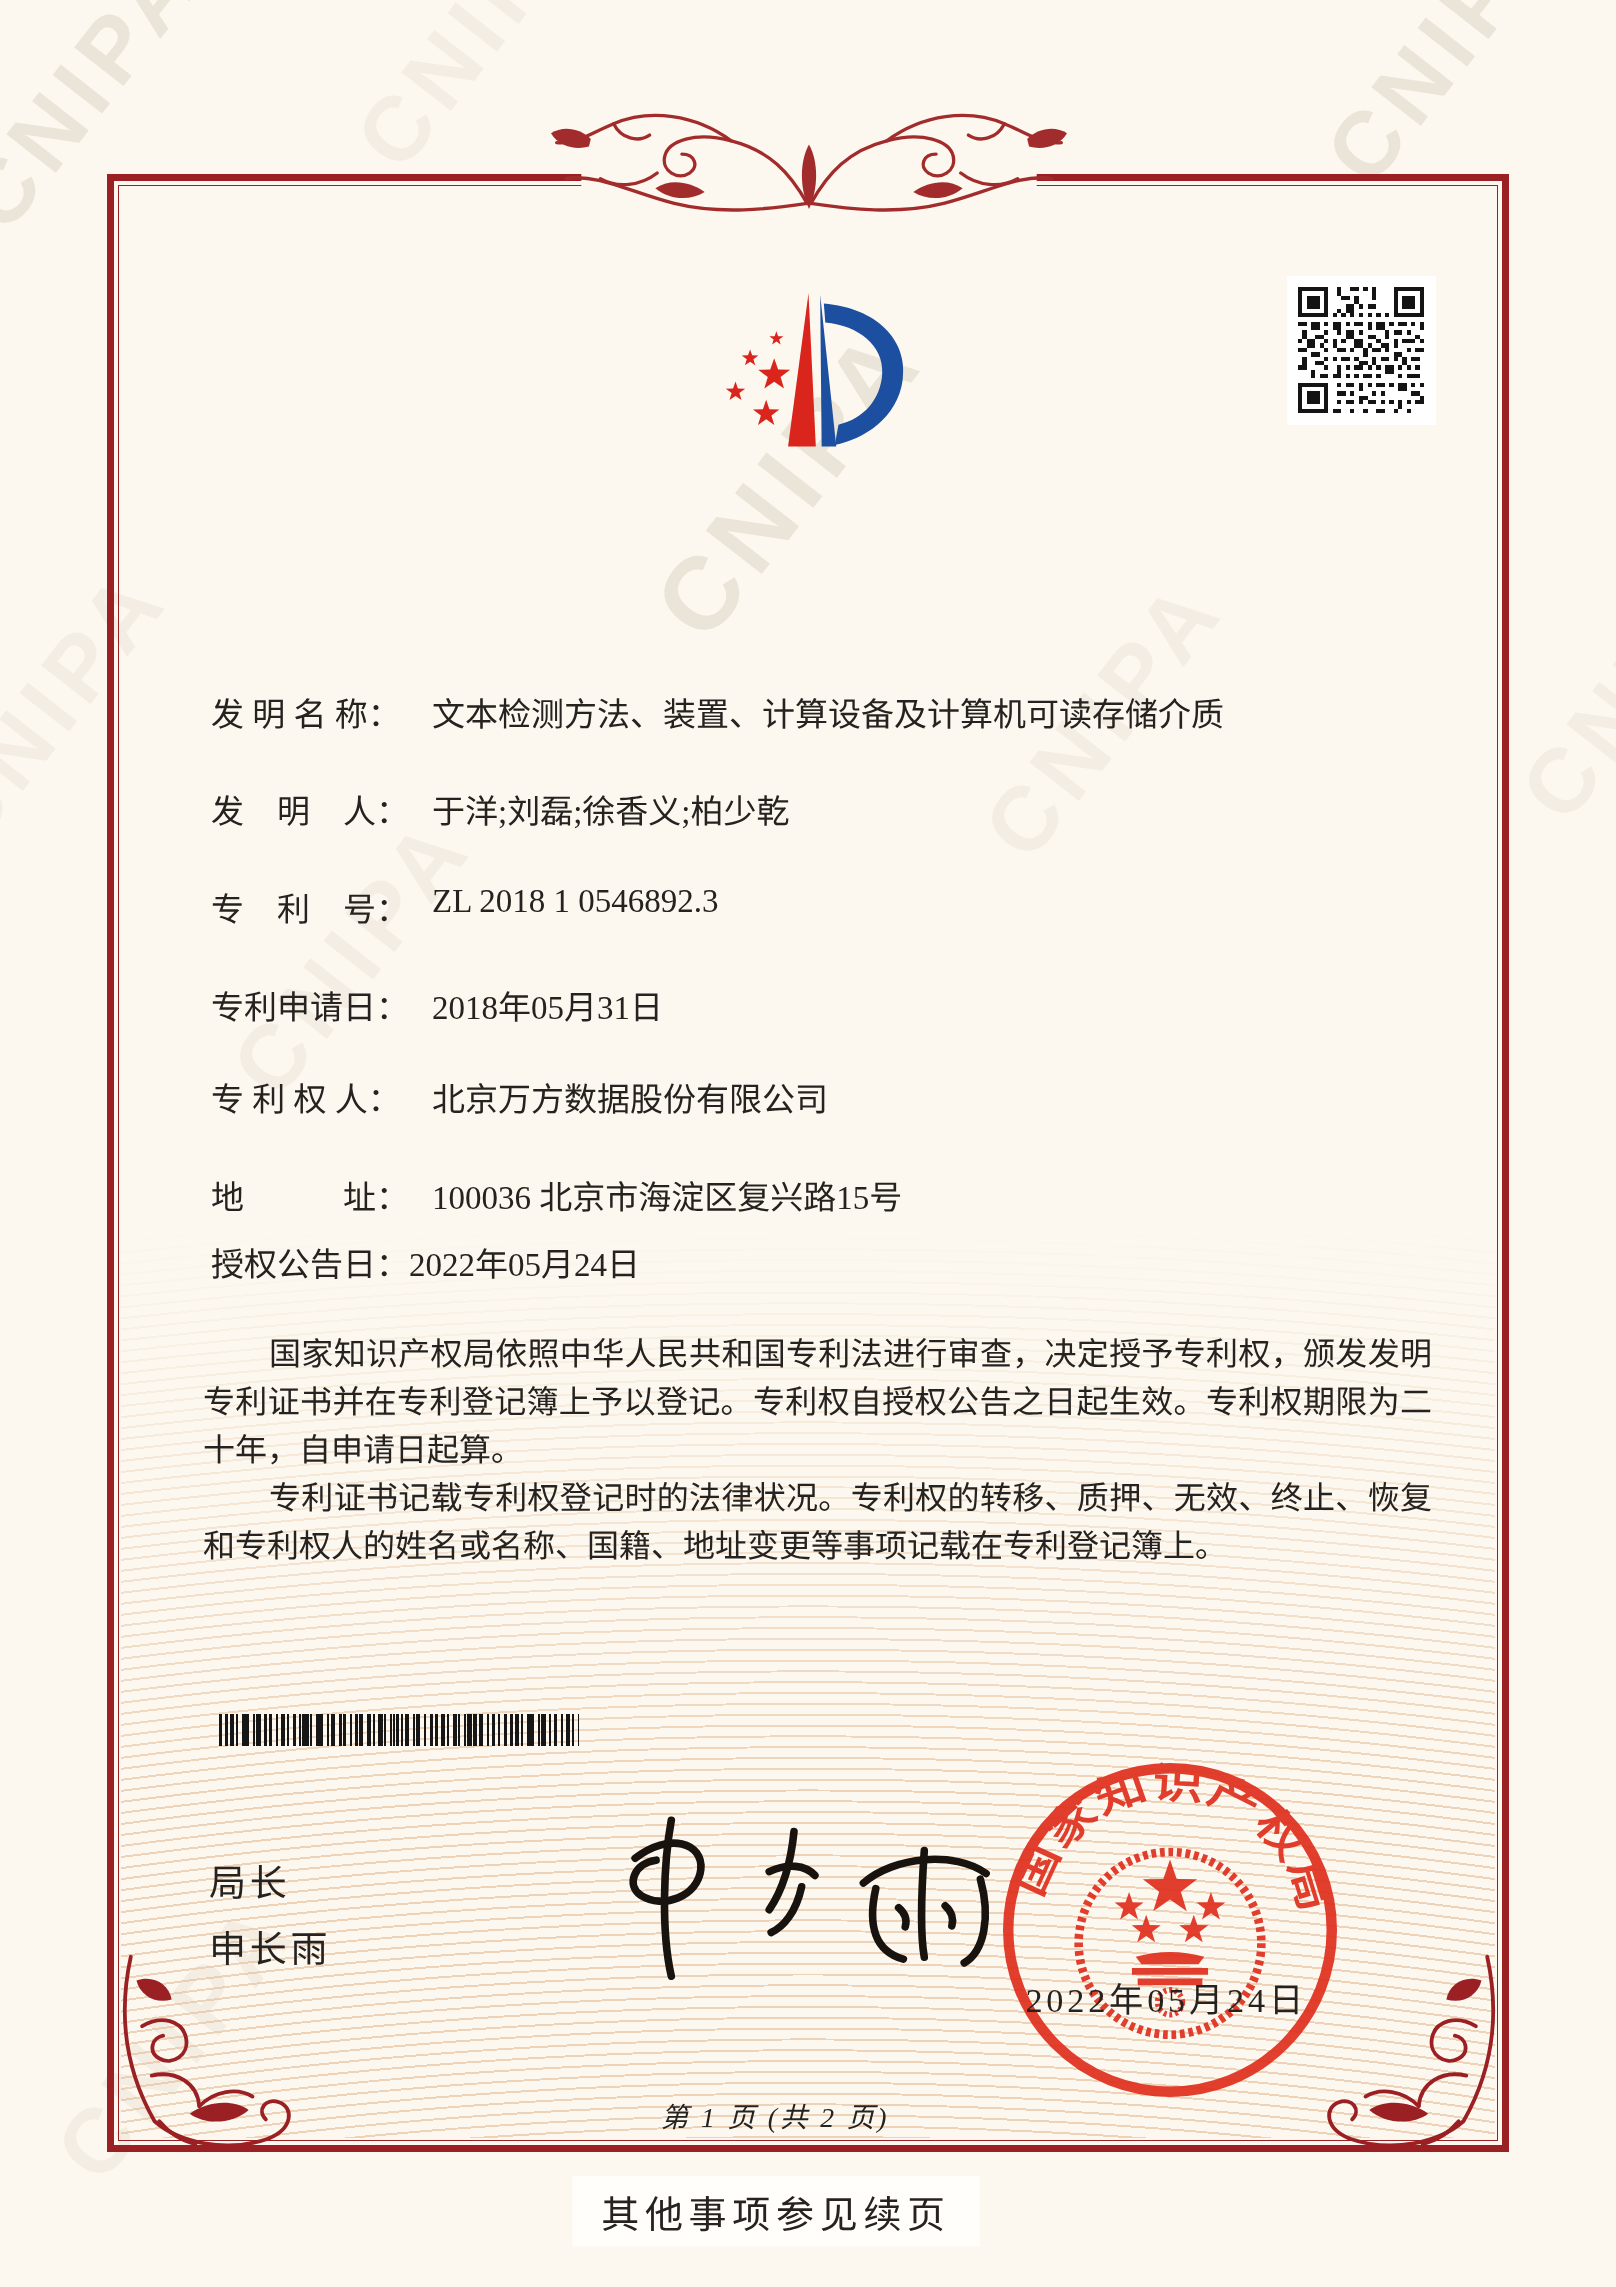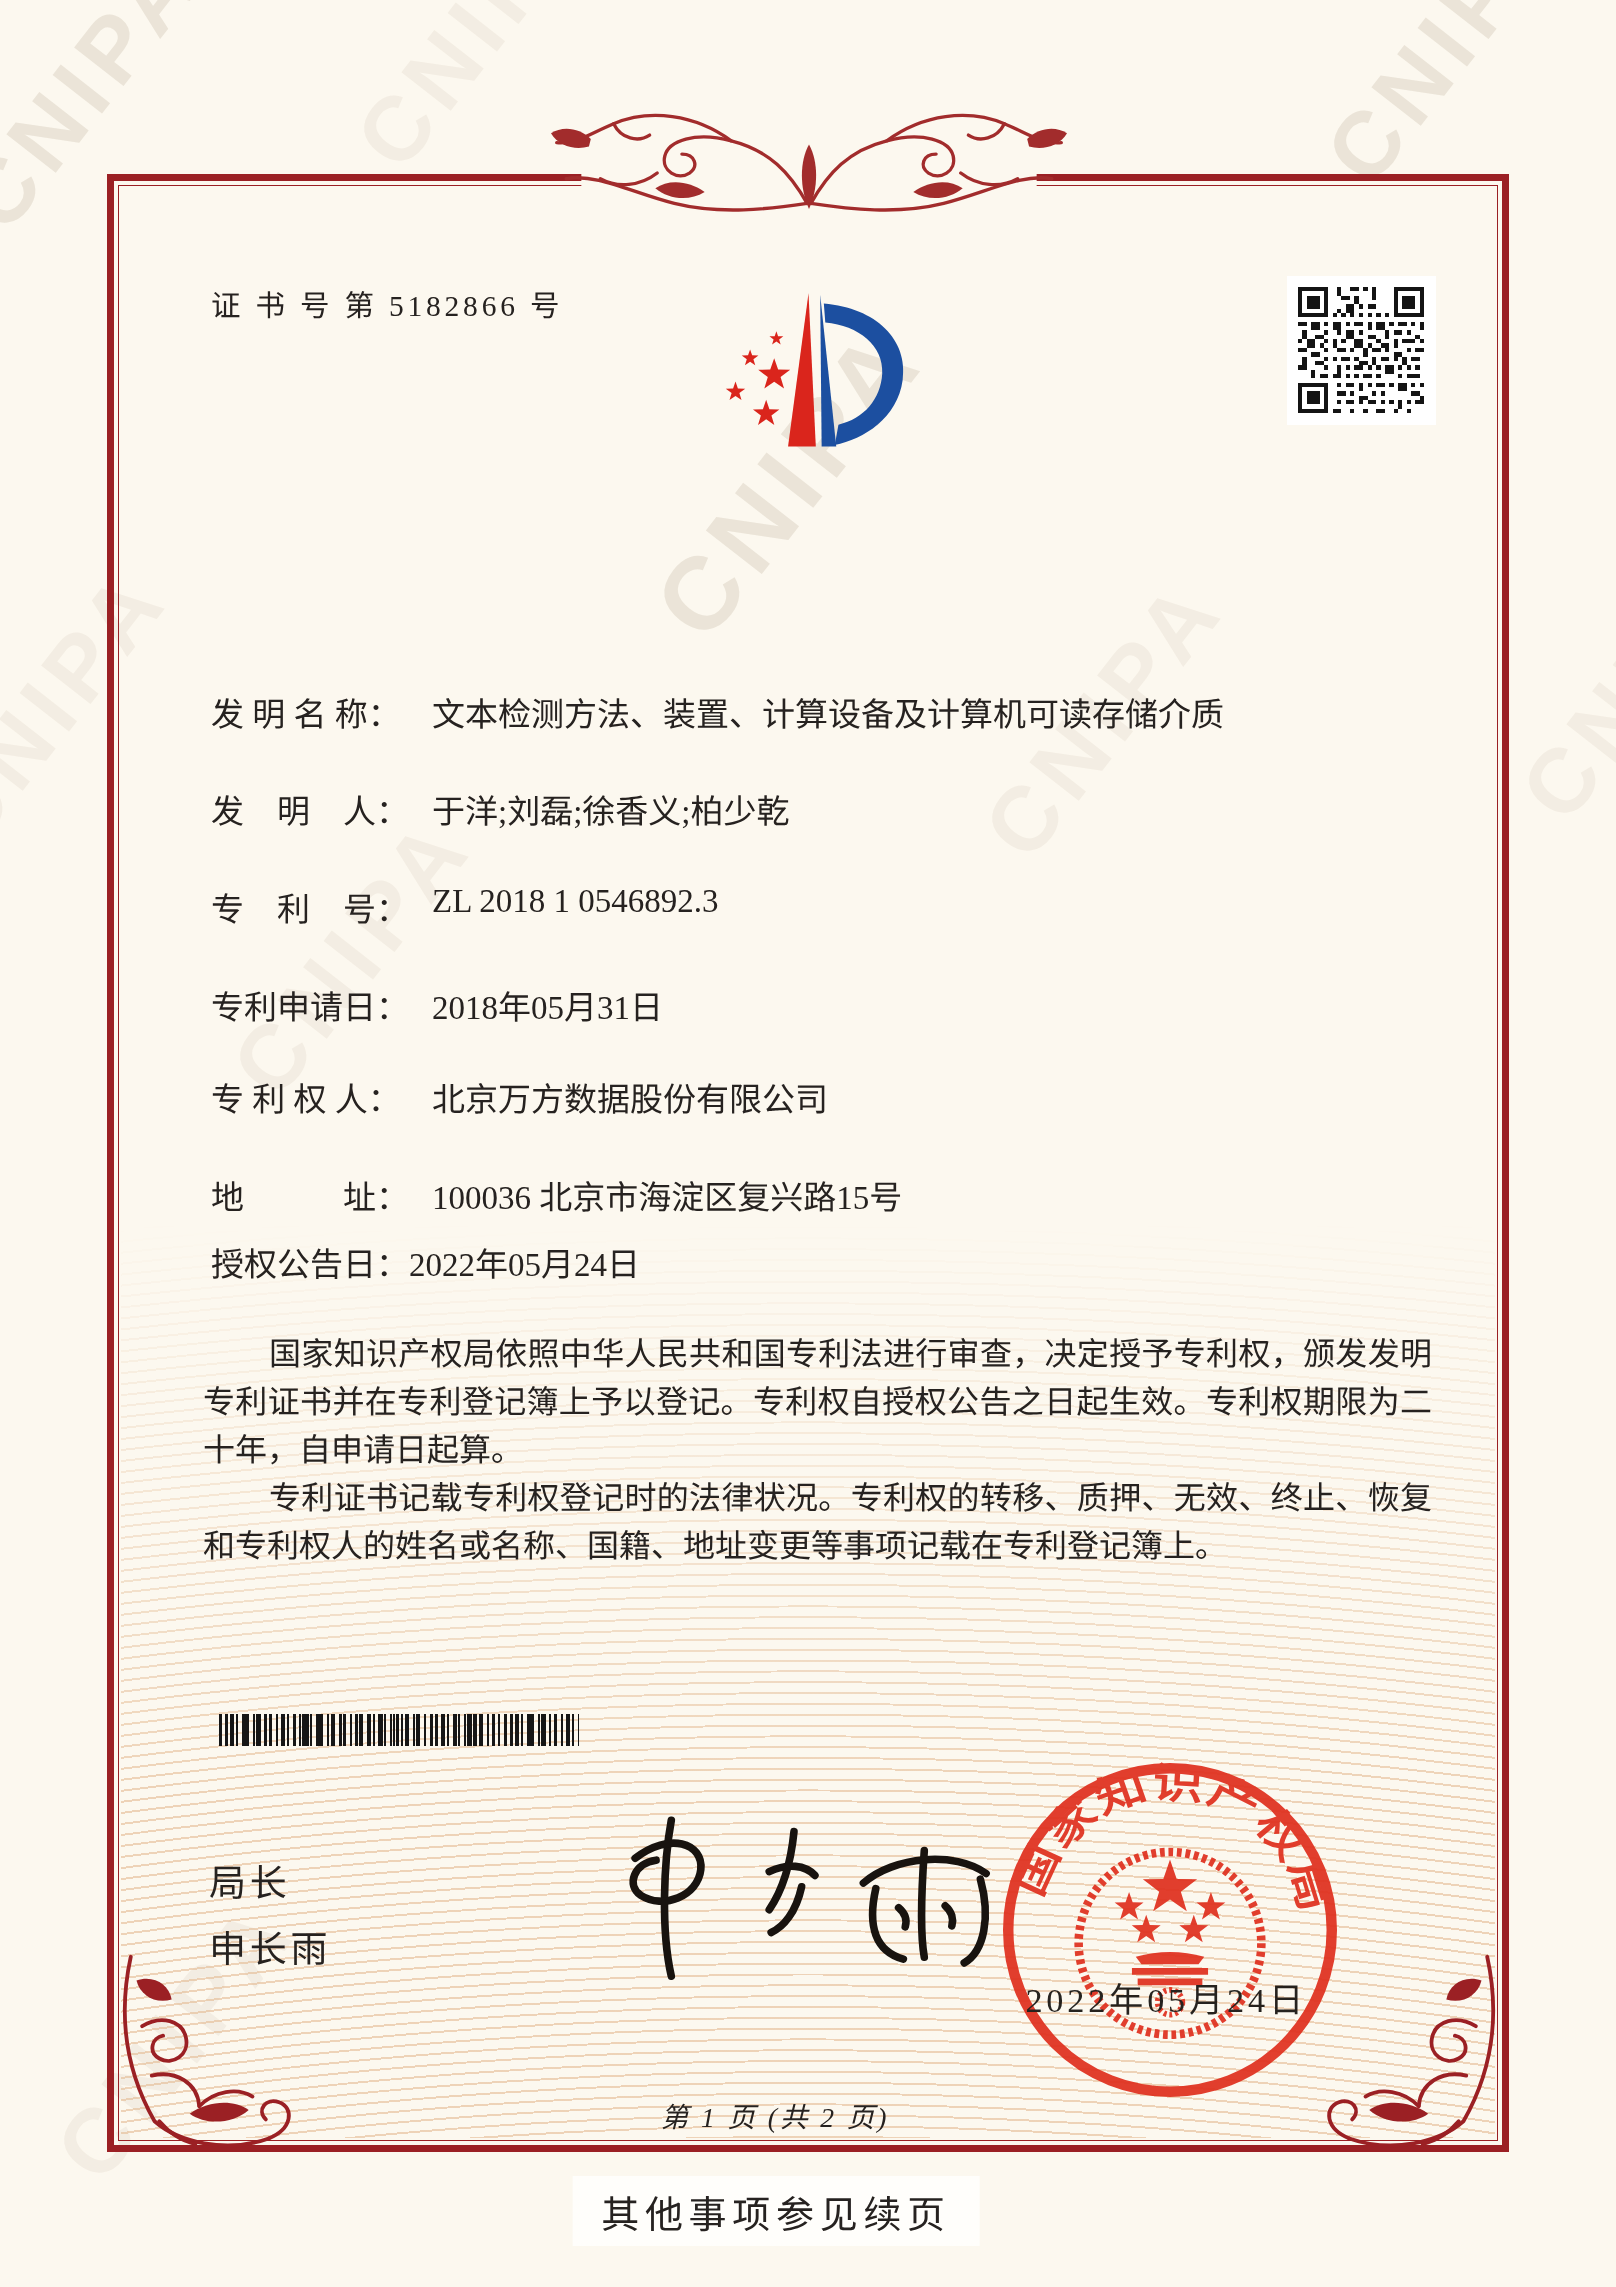--- a/index.html
+++ b/index.html
@@ -122,21 +122,20 @@
       <path d="M175,196 C200,186 202,164 186,158 C172,153 162,166 172,176"></path>
       <path d="M42,78 C62,66 84,72 88,90 C92,108 74,120 60,112 C48,105 52,90 64,88"></path>
       <path d="M52,130 C78,124 100,138 102,162"></path>
       <path d="M102,162 C118,146 142,142 158,152"></path>
       <path d="M36,30 C54,24 70,34 73,50 C56,55 40,46 36,30 Z" fill="#9b2024" stroke="none"></path>
       <path d="M92,170 C112,156 138,155 154,166 C138,180 110,183 92,170 Z" fill="#9b2024" stroke="none"></path>
       <path d="M60,178 C70,190 82,198 98,202"></path>
     </g>
   </svg>
 
-  <div class="cert-no">证 书 号 第 5182866 号</div>
 
   <svg class="logo" viewBox="0 0 300 260">
     <defs>
       <path id="star" d="M0 -10L2.35 -3.24 9.51 -3.09 3.8 1.24 5.88 8.09 0 4 -5.88 8.09 -3.8 1.24 -9.51 -3.09 -2.35 -3.24Z"></path>
     </defs>
     <path d="M150,18 L160,228 L122,228 Z" fill="#da251c"></path>
     <path d="M166,20 L188,228 L168,228 Z" fill="#1c4fa0"></path>
     <path d="M171,32 C243,38 287,82 279,137 C272,189 226,218 186,226 L191,198 C226,190 249,163 251,128 C253,90 219,62 173,58 Z" fill="#1c4fa0"></path>
     <g fill="#da251c">
       <use href="#star" transform="translate(106,80) scale(1.0)"></use>

